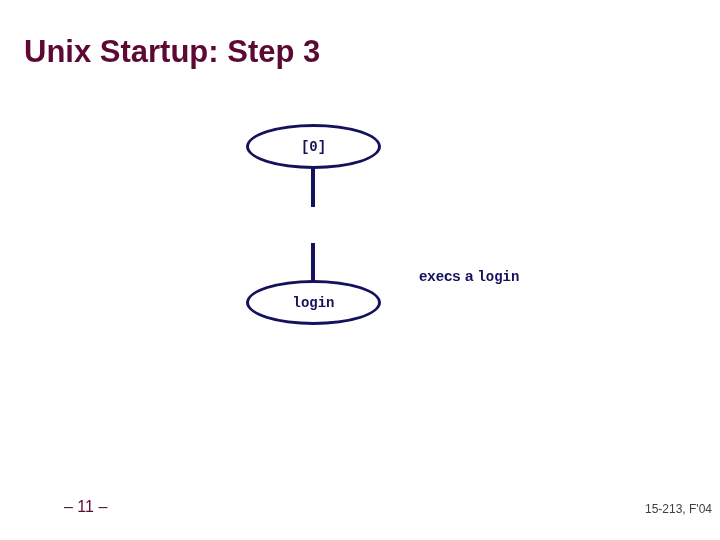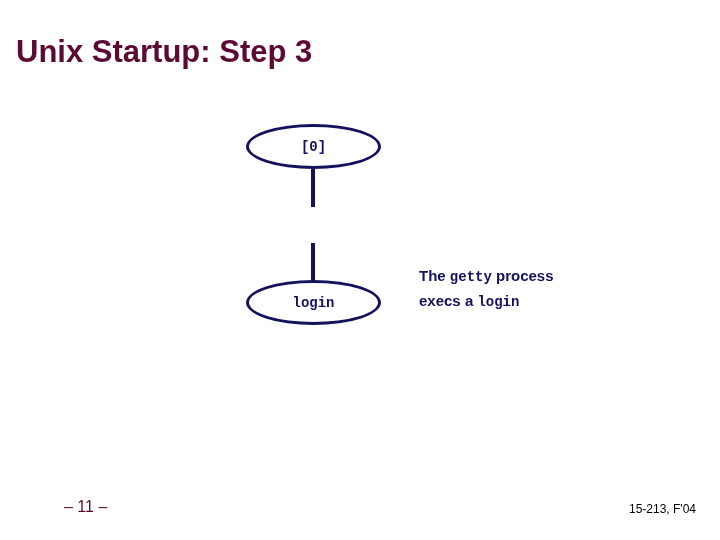--- a/index.html
+++ b/index.html
@@ -21,21 +21,21 @@
     left: 0;
     top: 0;
     width: 720px;
     height: 540px;
     background: #ffffff;
   }
 
   
   .slide-title {
     position: absolute;
-    left: 16px;
+    left: 24px;
     top: 34px;
     font-family: "Liberation Sans", sans-serif;
     font-size: 31px;
     font-weight: bold;
     color: #5C0A34;
     letter-spacing: 0px;
     white-space: nowrap;
   }
 
   
@@ -117,25 +117,25 @@
     left: 22px;
     bottom: 24px;
     font-family: "Liberation Sans", sans-serif;
     font-size: 16px;
     color: #5C0A34;
     white-space: nowrap;
     margin-left: 42px;
   }
   .footer-right {
     position: absolute;
-    right: 24px;
+    right: 8px;
     bottom: 24px;
     font-family: "Liberation Sans", sans-serif;
     font-size: 12px;
-    color: #000000;
+    color: #404040;
     white-space: nowrap;
   }
 </style>
 </head>
 <body>
 
 <div class="slide">
 
   <div class="slide-title">Unix Startup: Step 3</div>
 
@@ -149,21 +149,20 @@
     </div>
 
 
     <div class="node node-login">
       <span class="node-label">login</span>
     </div>
 
   </div>
 
   <div class="annotation">
-    <span class="line"><span>The </span><span class="mono">getty</span><span> process</span></span>
     <span class="line"><span>execs a </span><span class="mono">login</span></span>
   </div>
 
   <div class="footer-left">– 11 –</div>
 
   <div class="footer-right">15-213, F'04</div>
 
 </div>
 
 </body></html>

